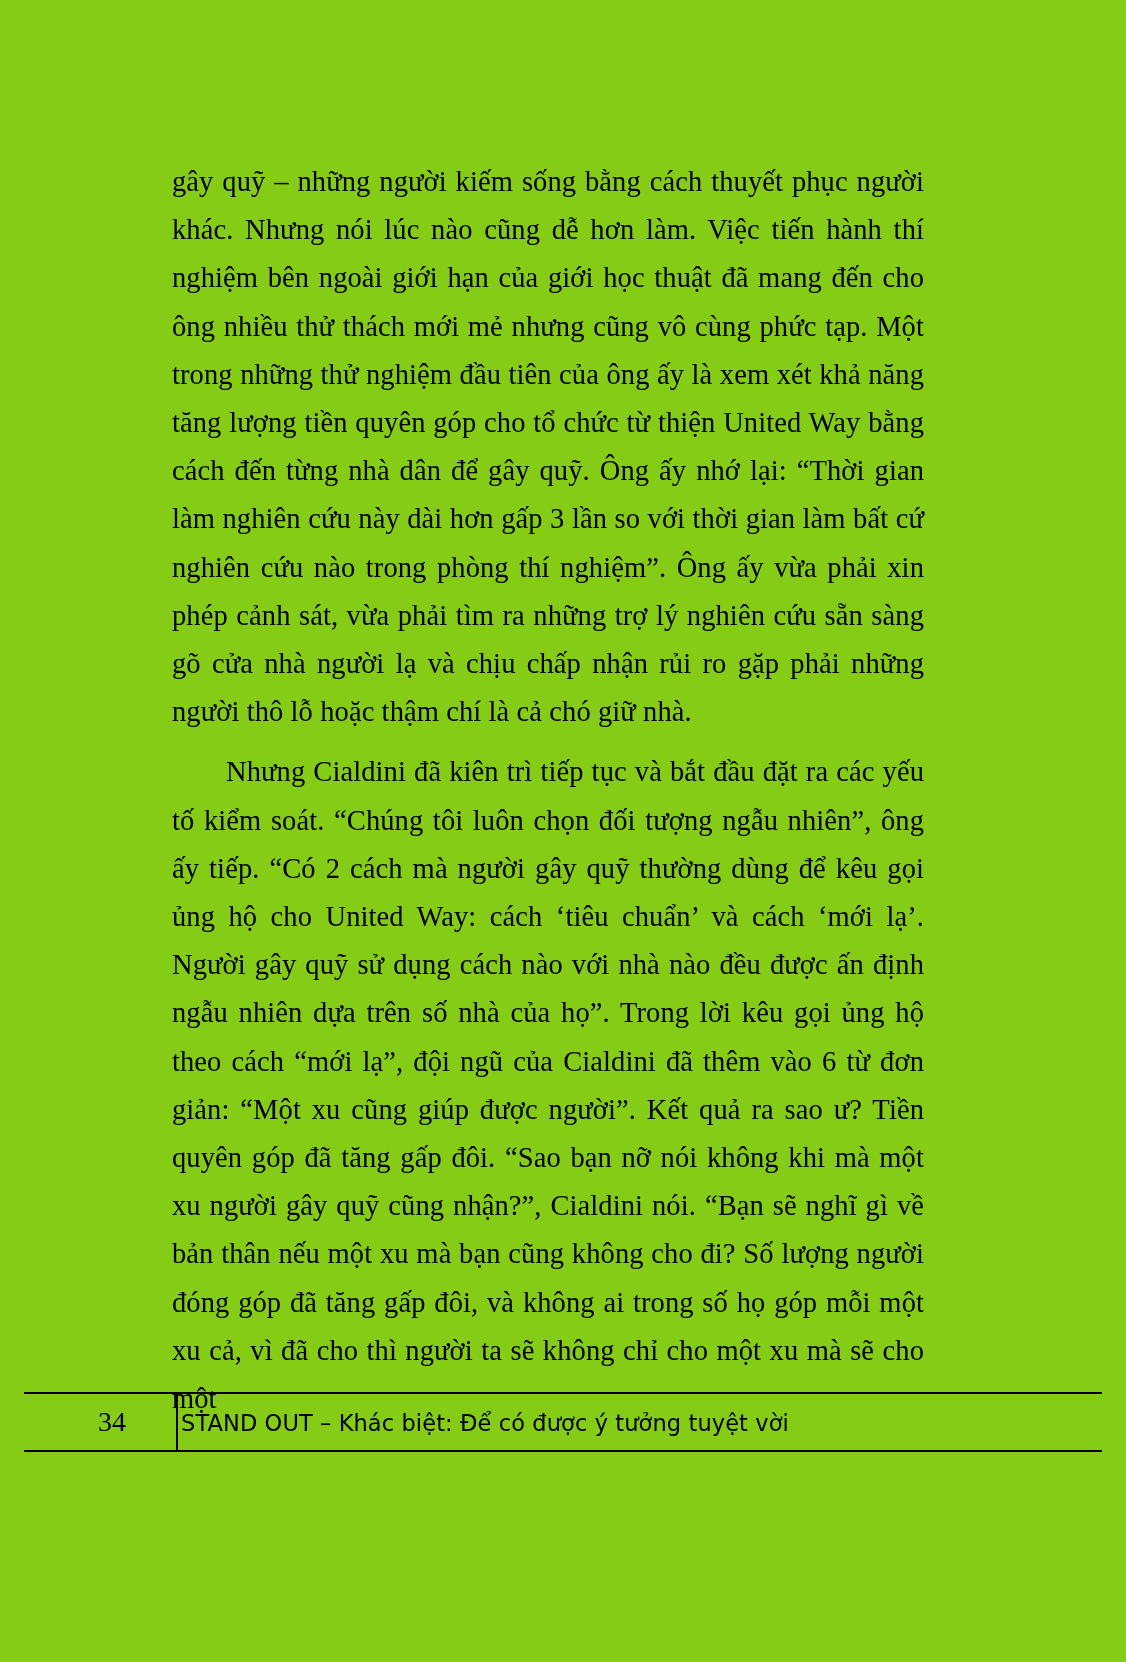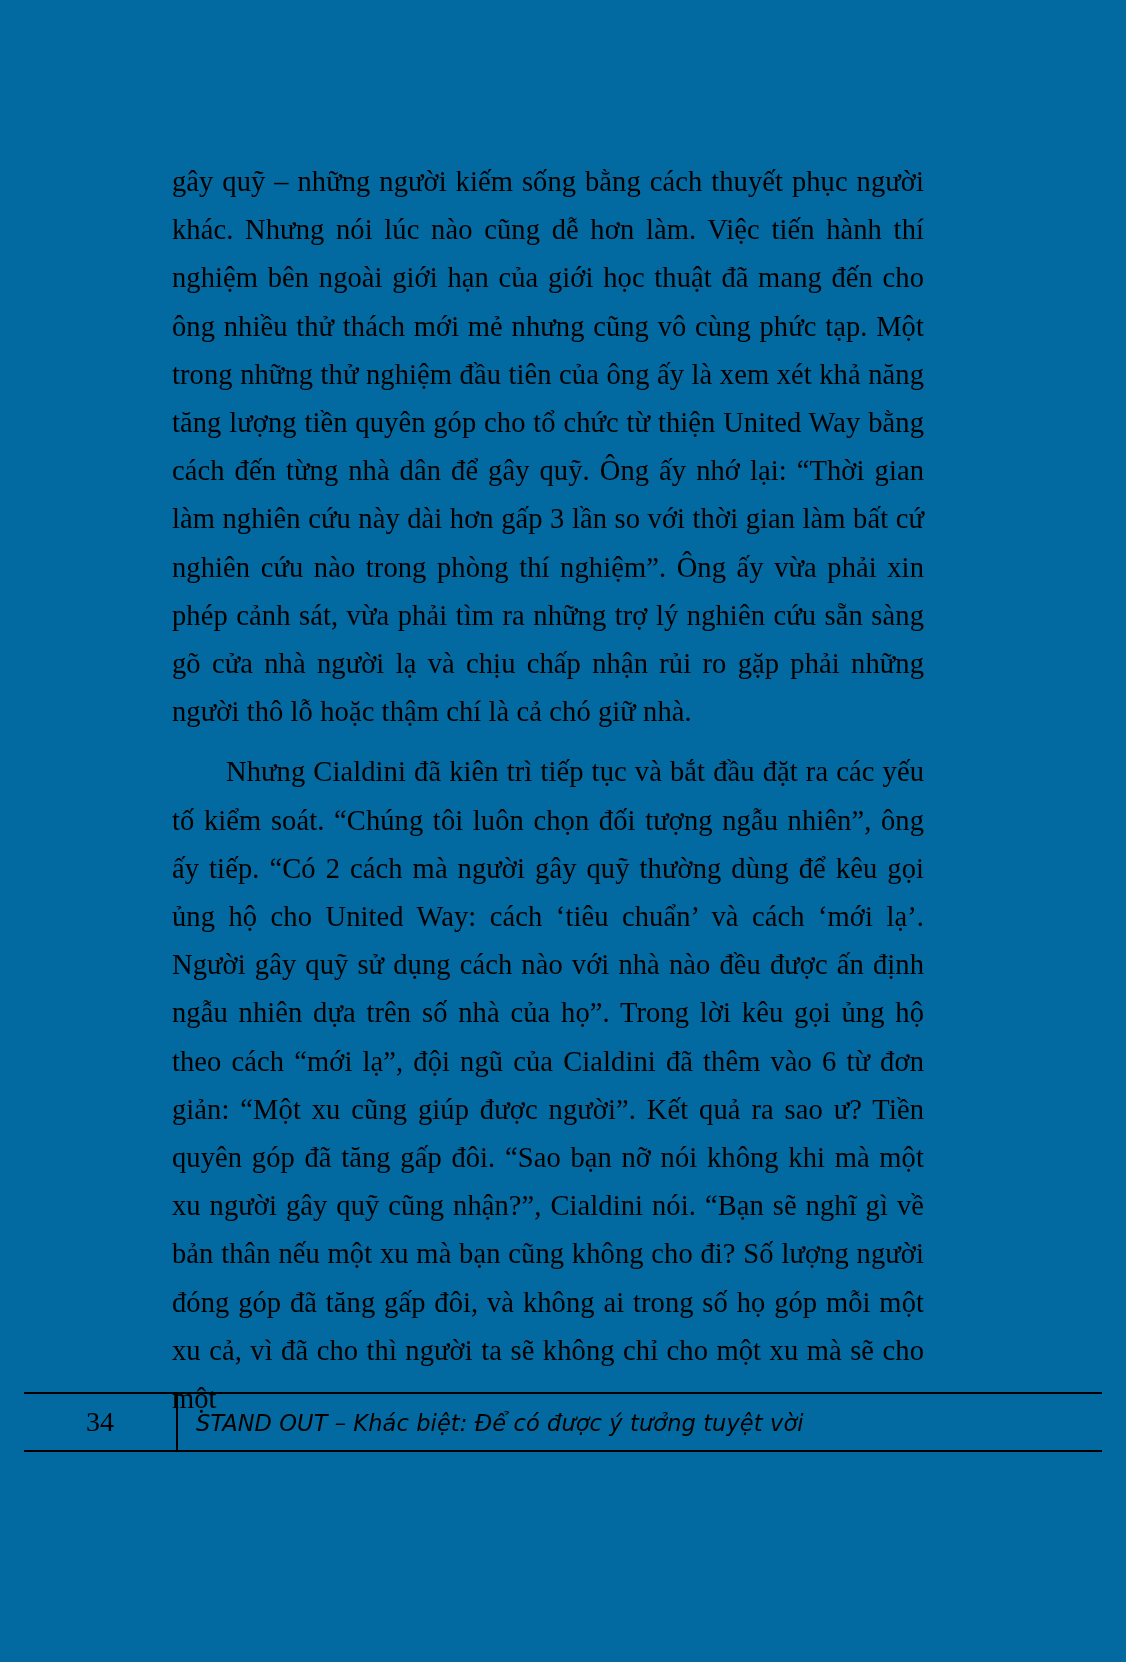--- a/index.html
+++ b/index.html
@@ -11,21 +11,21 @@
     width: 1126px;
     height: 1662px;
     position: relative;
     font-family: "Liberation Serif", serif;
     color: #000000;
     overflow: hidden;
   }
   .page {
     position: absolute;
     inset: 0;
-    background: #0369a1;
+    background: #84cc16;
   }
   .text-column {
     position: absolute;
     left: 172px;
     top: 158px;
     width: 752px;
   }
   .para {
     margin: 0;
     font-size: 28.5px;
@@ -65,40 +65,39 @@
   .footer-divider {
     position: absolute;
     left: 152px;
     top: 0;
     width: 2px;
     height: 60px;
     background: #000000;
   }
   .page-number {
     position: absolute;
-    left: 0;
+    left: 12px;
     top: 0;
     width: 152px;
     height: 60px;
     line-height: 60px;
     text-align: center;
     font-size: 28px;
     font-family: "Liberation Serif", serif;
   }
   .footer-title {
     position: absolute;
-    left: 172px;
+    left: 157px;
     top: 0;
     height: 56px;
     line-height: 62px;
     font-size: 22.5px;
     font-family: "DejaVu Sans", sans-serif;
     letter-spacing: 0.1px;
     white-space: nowrap;
-    font-style: italic;
   }
 </style>
 </head>
 <body>
 
 <div class="page">
 
   <div class="text-column">
     <p class="para">gây quỹ – những người kiếm sống bằng cách thuyết phục người khác. Nhưng nói lúc nào cũng dễ hơn làm. Việc tiến hành thí nghiệm bên ngoài giới hạn của giới học thuật đã mang đến cho ông nhiều thử thách mới mẻ nhưng cũng vô cùng phức tạp. Một trong những thử nghiệm đầu tiên của ông ấy là xem xét khả năng tăng lượng tiền quyên góp cho tổ chức từ thiện United Way bằng cách đến từng nhà dân để gây quỹ. Ông ấy nhớ lại: “Thời gian làm nghiên cứu này dài hơn gấp 3 lần so với thời gian làm bất cứ nghiên cứu nào trong phòng thí nghiệm”. Ông ấy vừa phải xin phép cảnh sát, vừa phải tìm ra những trợ lý nghiên cứu sẵn sàng gõ cửa nhà người lạ và chịu chấp nhận rủi ro gặp phải những người thô lỗ hoặc thậm chí là cả chó giữ nhà.</p>
     <p class="para indent">Nhưng Cialdini đã kiên trì tiếp tục và bắt đầu đặt ra các yếu tố kiểm soát. “Chúng tôi luôn chọn đối tượng ngẫu nhiên”, ông ấy tiếp. “Có 2 cách mà người gây quỹ thường dùng để kêu gọi ủng hộ cho United Way: cách ‘tiêu chuẩn’ và cách ‘mới lạ’. Người gây quỹ sử dụng cách nào với nhà nào đều được ấn định ngẫu nhiên dựa trên số nhà của họ”. Trong lời kêu gọi ủng hộ theo cách “mới lạ”, đội ngũ của Cialdini đã thêm vào 6 từ đơn giản: “Một xu cũng giúp được người”. Kết quả ra sao ư? Tiền quyên góp đã tăng gấp đôi. “Sao bạn nỡ nói không khi mà một xu người gây quỹ cũng nhận?”, Cialdini nói. “Bạn sẽ nghĩ gì về bản thân nếu một xu mà bạn cũng không cho đi? Số lượng người đóng góp đã tăng gấp đôi, và không ai trong số họ góp mỗi một xu cả, vì đã cho thì người ta sẽ không chỉ cho một xu mà sẽ cho một</p>

